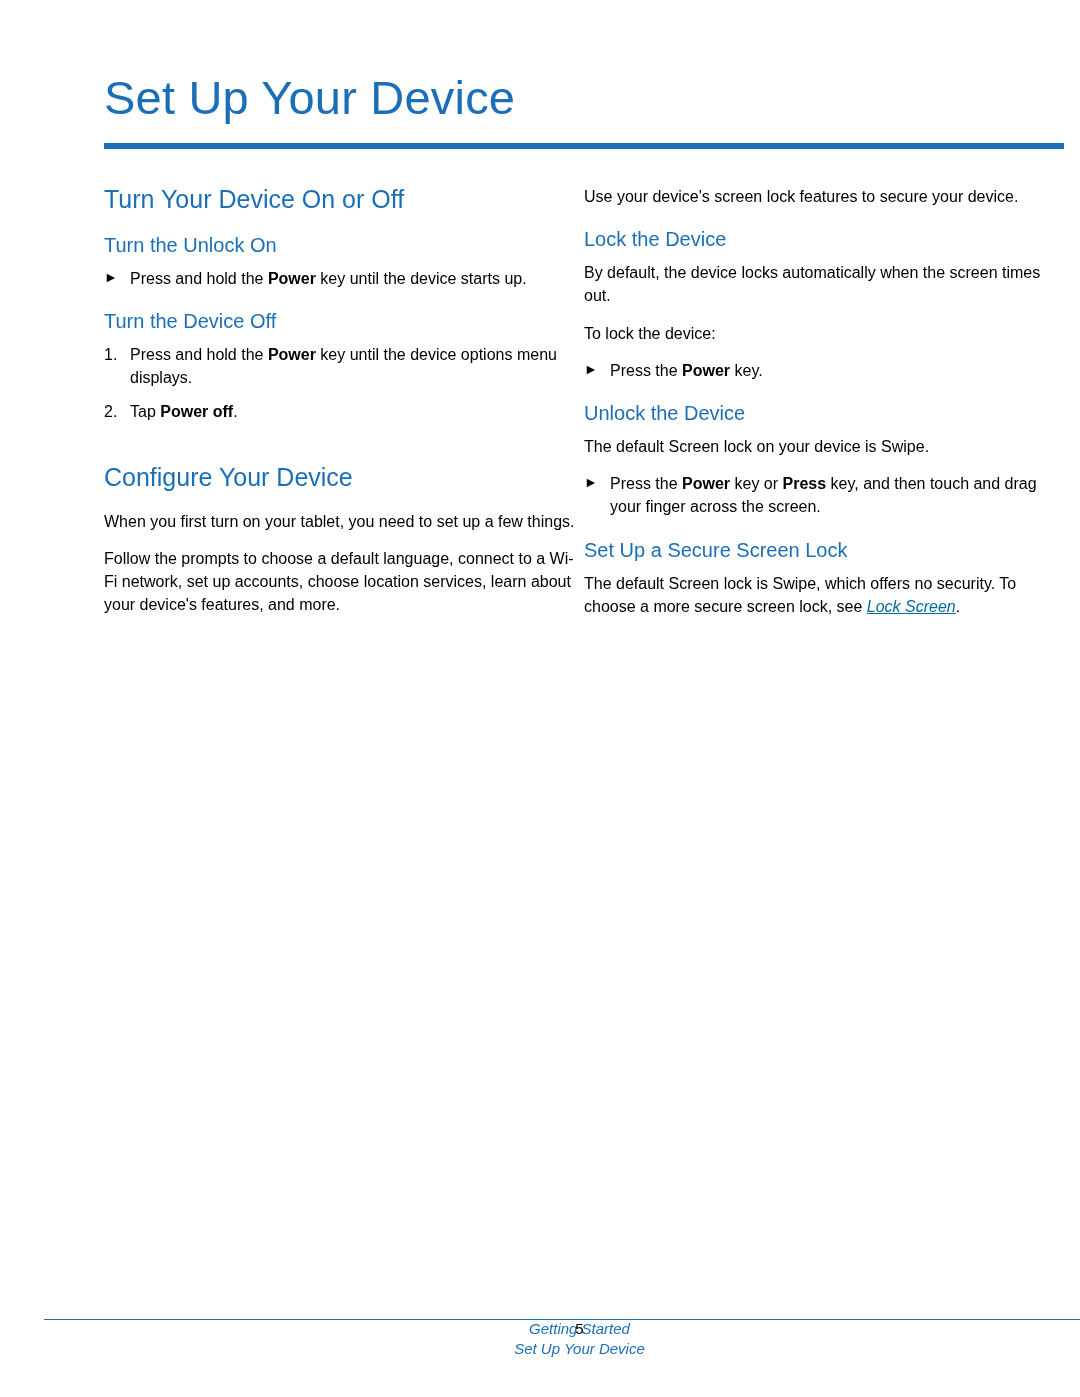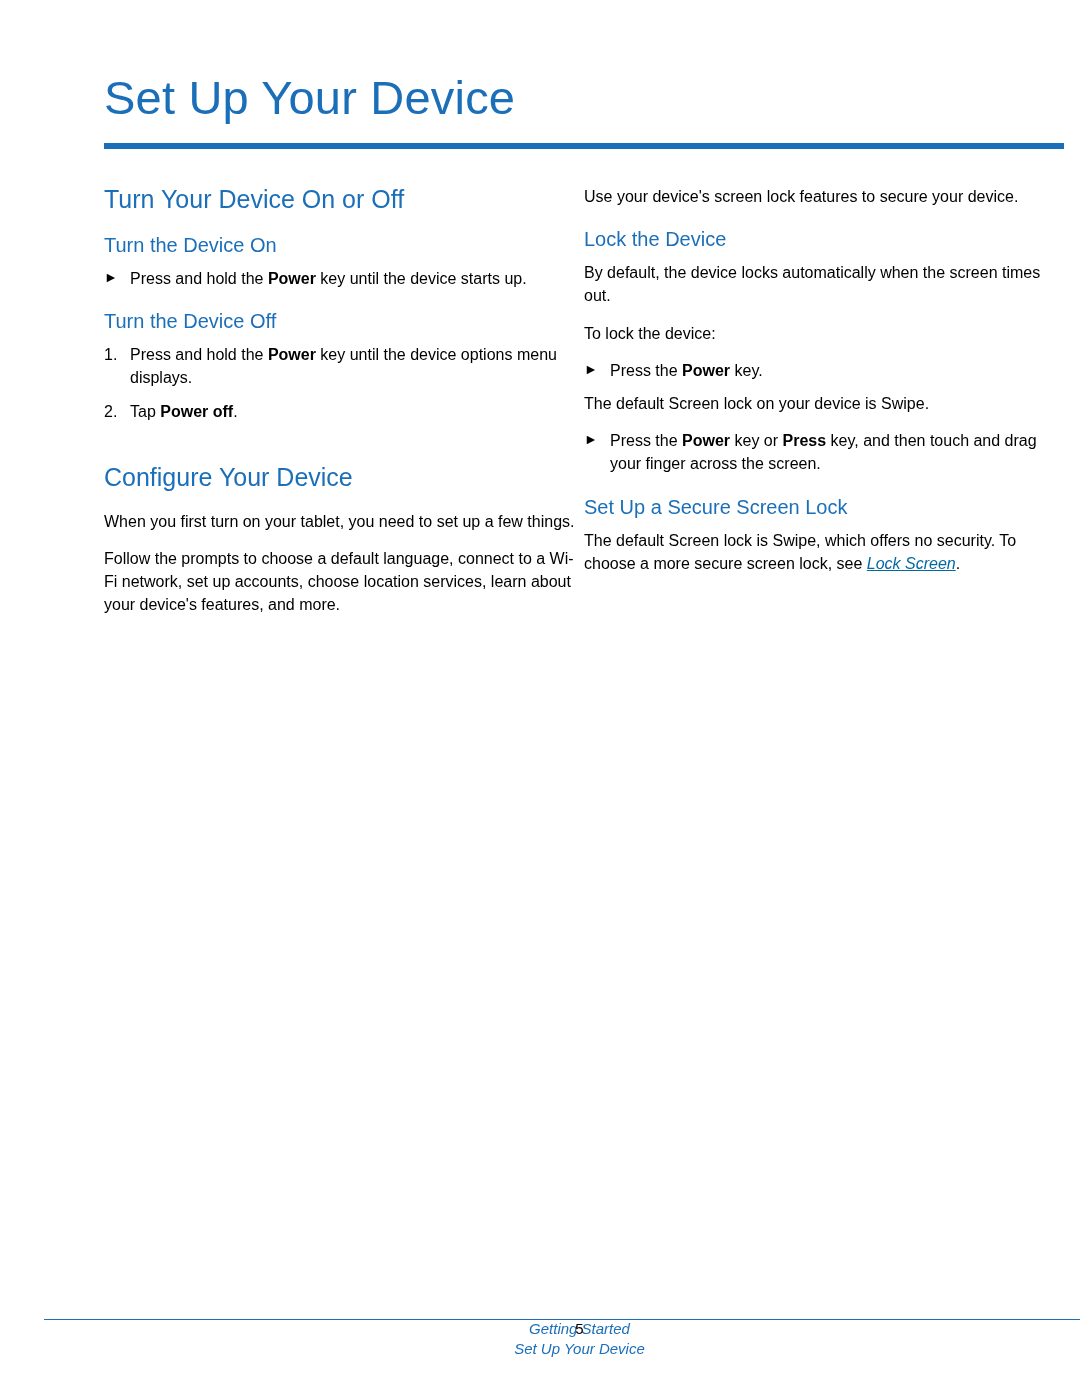--- a/index.html
+++ b/index.html
@@ -30,21 +30,21 @@
 
   <h1 class="page-title">Set Up Your Device</h1>
   <div class="rule"></div>
 
   <div class="columns">
 
     <div class="col">
 
       <h2 class="section">Turn Your Device On or Off</h2>
 
-      <h3 class="subsection">Turn the Device On</h3>
+      <h3 class="subsection">Turn the Unlock On</h3>
       <ul class="step-list">
         <li>
           <span class="marker arrow-marker">►</span>
           <span class="txt">
             <span>Press and hold the </span><b>Power</b><span> key until the device starts up.</span>
           </span>
         </li>
       </ul>
 
       <h3 class="subsection">Turn the Device Off</h3>
@@ -78,20 +78,21 @@
       <p class="body">To lock the device:</p>
       <ul class="step-list">
         <li>
           <span class="marker arrow-marker">►</span>
           <span class="txt">
             <span>Press the </span><b>Power</b><span> key.</span>
           </span>
         </li>
       </ul>
 
+      <h3 class="subsection">Unlock the Device</h3>
       <p class="body">The default Screen lock on your device is Swipe.</p>
       <ul class="step-list">
         <li>
           <span class="marker arrow-marker">►</span>
           <span class="txt">
             <span>Press the </span><b>Power</b><span> key or </span><b>Press</b><span> key, and then touch and drag your finger across the screen.</span>
           </span>
         </li>
       </ul>
 

